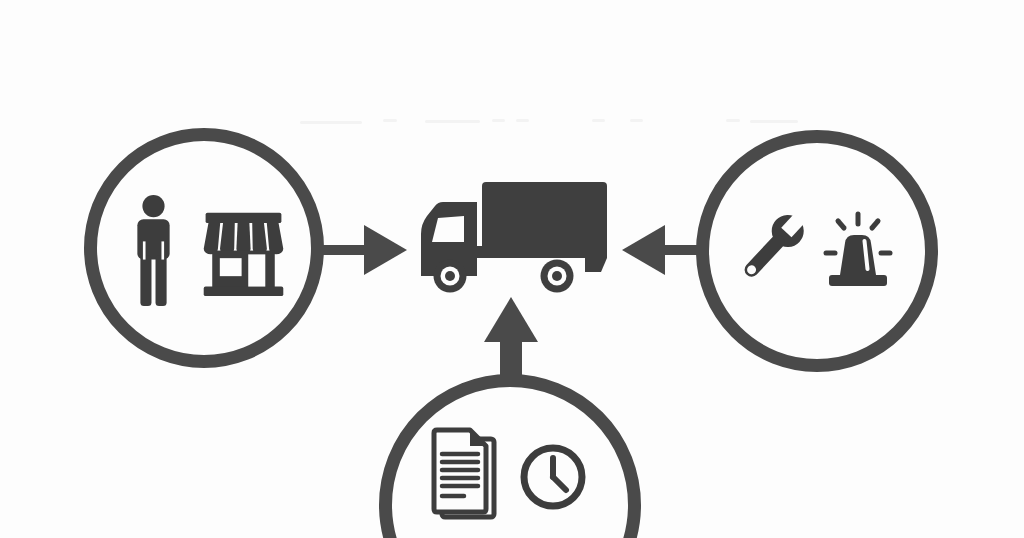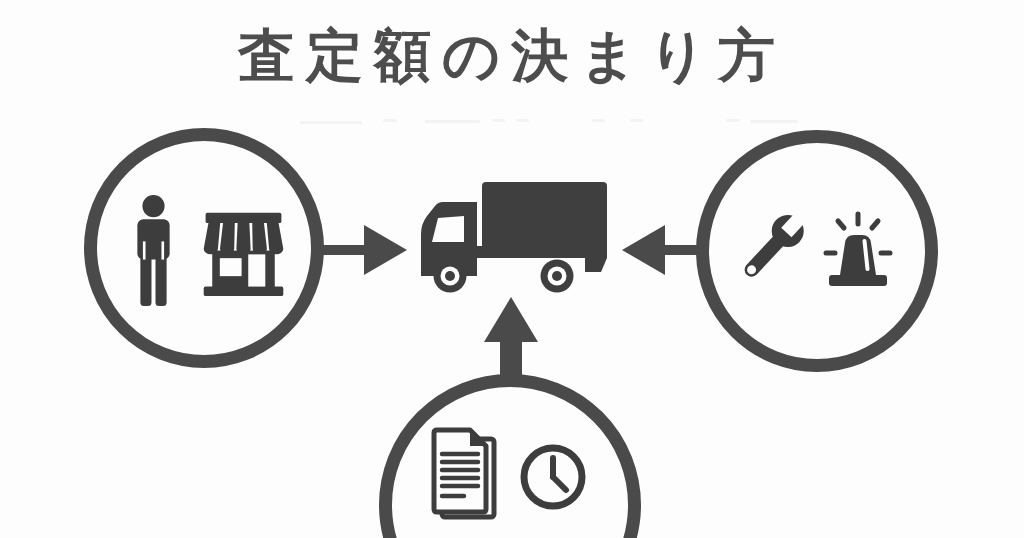--- a/index.html
+++ b/index.html
@@ -39,21 +39,20 @@
   }
   .icon{color:var(--icon-ink);}
   .arrow{color:var(--ink);}
   svg{display:block;}
 </style>
 </head>
 <body>
 
 <div id="stage">
 
-  <h1 id="page-title">査定額の決まり方</h1>
 
   <div>
     <div class="ghost" style="left:300px;top:121px;width:62px;"></div>
     <div class="ghost" style="left:383px;top:119px;width:14px;"></div>
     <div class="ghost" style="left:425px;top:120px;width:55px;"></div>
     <div class="ghost" style="left:492px;top:119px;width:13px;"></div>
     <div class="ghost" style="left:516px;top:119px;width:13px;"></div>
     <div class="ghost" style="left:592px;top:119px;width:13px;"></div>
     <div class="ghost" style="left:630px;top:119px;width:13px;"></div>
     <div class="ghost" style="left:726px;top:119px;width:14px;"></div>

